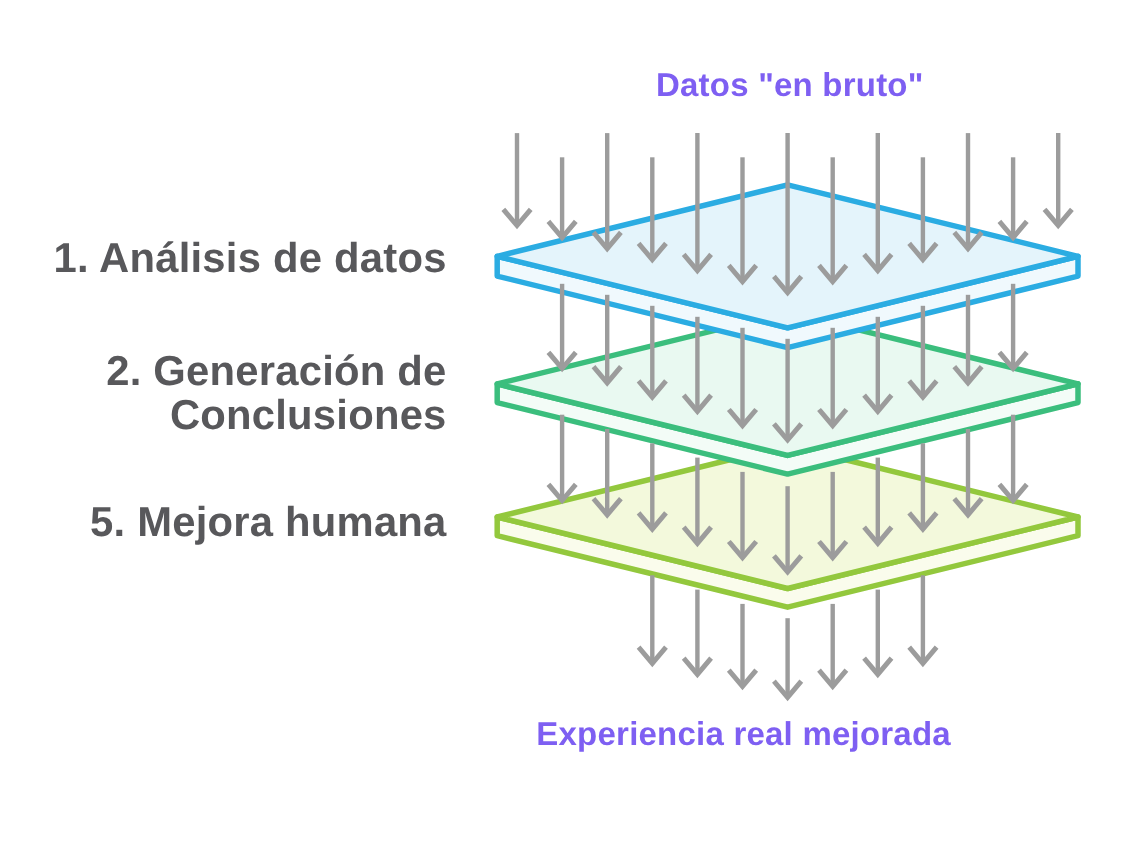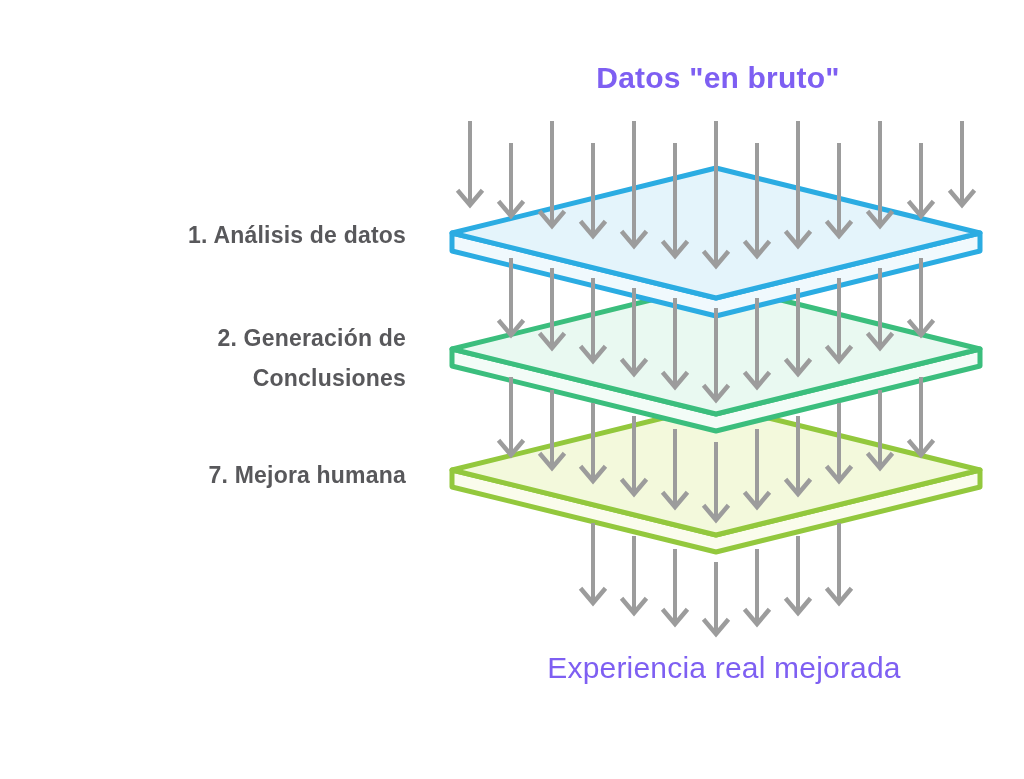--- a/index.html
+++ b/index.html
@@ -9,27 +9,27 @@
     font-family:"Liberation Sans", sans-serif;
   }
   .canvas{position:absolute;inset:0;width:1024px;height:779px;}
   svg.diagram{position:absolute;left:0;top:0;}
   .title{
     position:absolute;left:718px;top:61px;transform:translateX(-50%);
     font-size:30px;font-weight:bold;color:#7E5FF2;white-space:nowrap;
     letter-spacing:0.2px;
   }
   .footer-label{
-    position:absolute;left:724px;top:651px;transform:translateX(-50%);
-    font-size:30px;font-weight:normal;color:#7E5FF2;white-space:nowrap;
+    position:absolute;left:676px;top:651px;transform:translateX(-50%);
+    font-size:30px;font-weight:bold;color:#7E5FF2;white-space:nowrap;
     letter-spacing:0.2px;
   }
   .step-label{
     position:absolute;right:618px;text-align:right;
-    font-size:23px;font-weight:bold;color:#58585B;
+    font-size:38px;font-weight:bold;color:#58585B;
     white-space:pre-line;line-height:40px;letter-spacing:0.2px;
   }
   .step-label.l1{top:215px;}
   .step-label.l2{top:318px;margin-left:20px;}
   .step-label.l3{top:455px;}
 </style>
 </head>
 <body>
 
 <div class="canvas">
@@ -138,16 +138,16 @@
         <line x1="839" y1="523" x2="839" y2="601" stroke="#9C9C9C" stroke-width="4"></line>
         <path d="M 828 590 L 839 603 L 850 590" fill="none" stroke="#9C9C9C" stroke-width="4.5" stroke-linecap="square" stroke-linejoin="miter"></path>
       </g>
     </svg>
 
   <div class="title">Datos "en bruto"</div>
 
   <div class="step-label l1">1. Análisis de datos</div>
   <div class="step-label l2">2. Generación de
 Conclusiones</div>
-  <div class="step-label l3">7. Mejora humana</div>
+  <div class="step-label l3">5. Mejora humana</div>
 
   <div class="footer-label">Experiencia real mejorada</div>
 </div>
 
 </body></html>

